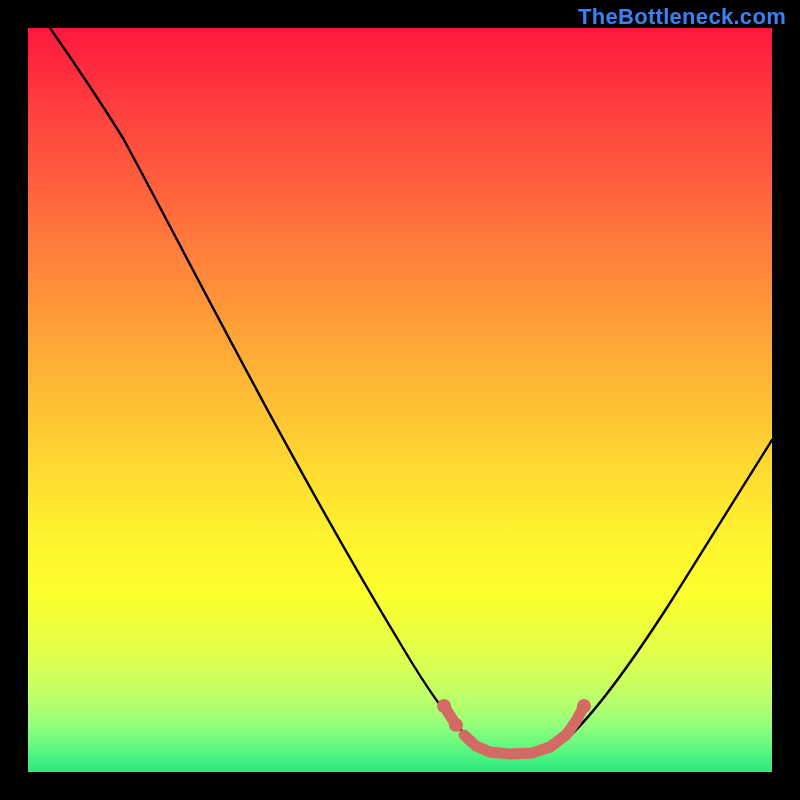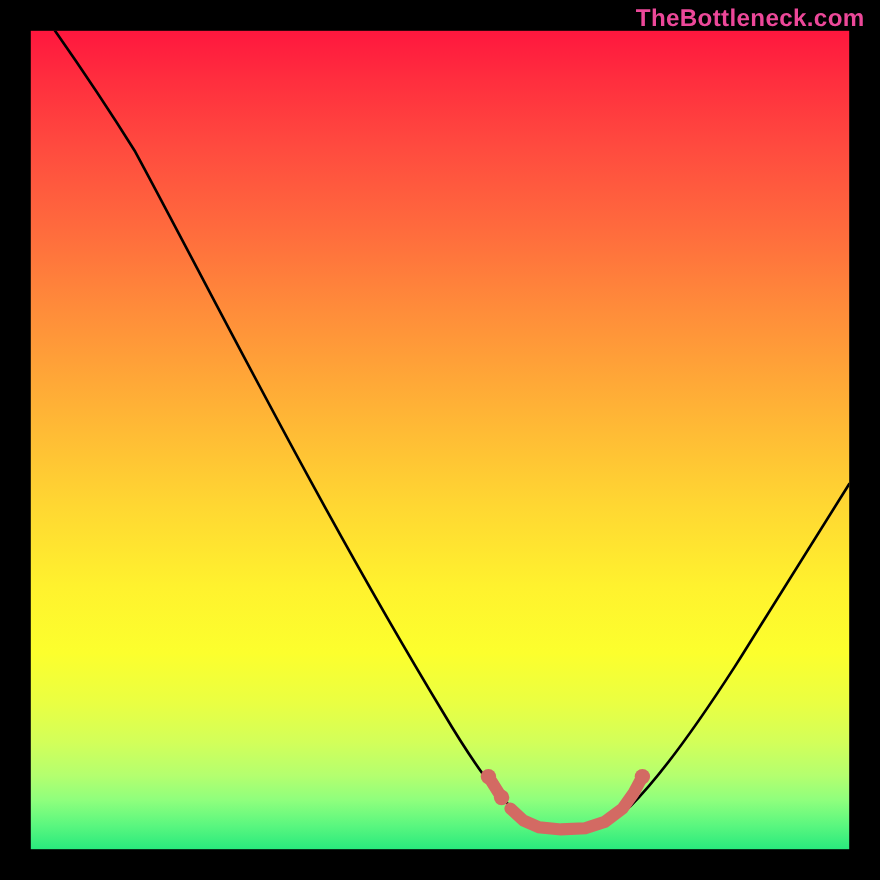--- a/index.html
+++ b/index.html
@@ -14,21 +14,21 @@
     position: absolute;
     left: 0; top: 0;
     width: 800px;
     height: 800px;
     background: #000;
   }
   .watermark {
     position: absolute;
     top: 4px;
     right: 14px;
-    color: #ec4899;
+    color: #3b82f6;
     font-size: 22px;
     font-weight: 600;
     letter-spacing: 0.3px;
     z-index: 10;
   }
   .plot {
     position: absolute;
     left: 28px;
     top: 28px;
     width: 744px;

